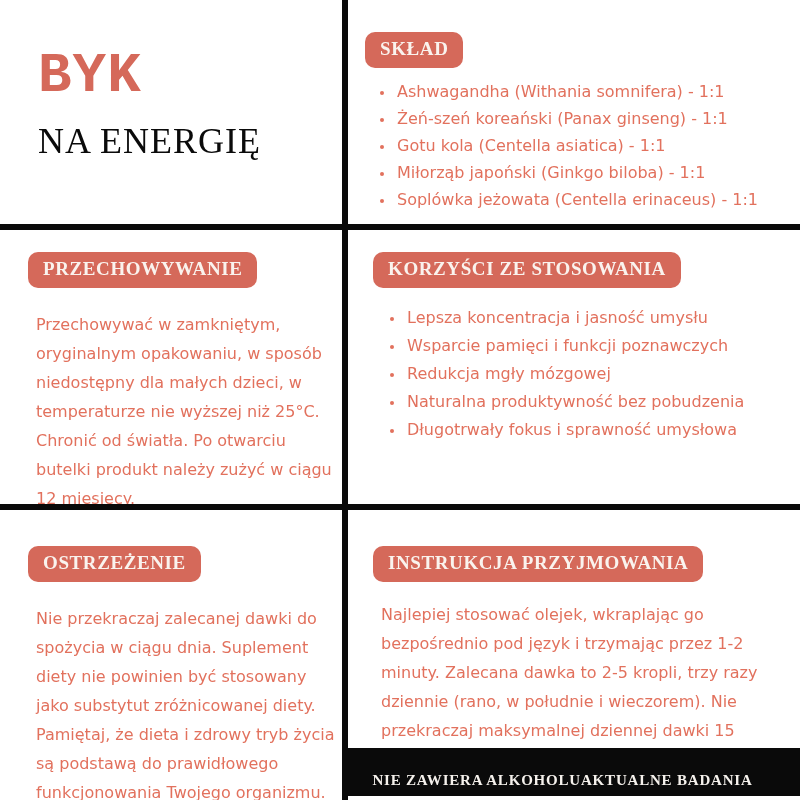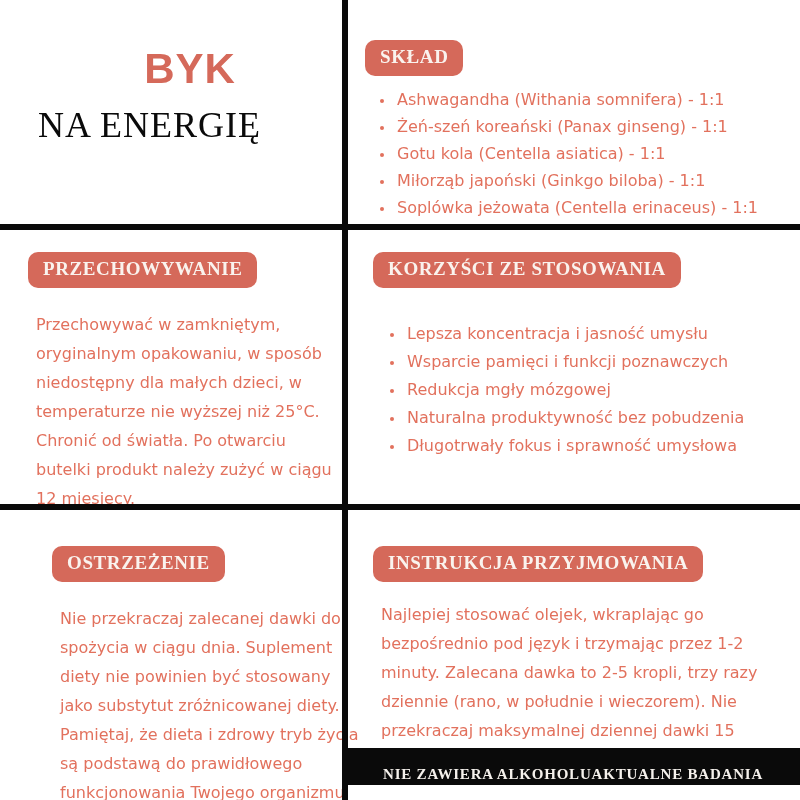--- a/index.html
+++ b/index.html
@@ -24,27 +24,26 @@
     background: var(--ink, #0a0a0a);
   }
   .hline.h1 { top: 224px; }
   .hline.h2 { top: 504px; }
 
   .cell { position: absolute; box-sizing: border-box; }
 
   
   .cell-title { left: 0; top: 0; width: 342px; height: 224px; padding: 46px 0 0 38px; }
   .brand {
-    font-family: Liberation Sans, sans-serif;
+    font-family: Liberation Mono, monospace;
     font-weight: bold;
-    font-size: 42px;
+    font-size: 56px;
     line-height: 1.1;
     color: var(--accent, #d5695a);
     letter-spacing: 1px;
-    text-align: center;
   }
   .subtitle {
     font-family: "Liberation Serif", serif;
     font-weight: normal;
     font-size: 36px;
     line-height: 1.1;
     margin-top: 14px;
     color: var(--ink, #0a0a0a);
     letter-spacing: 1px;
   }
@@ -57,57 +56,57 @@
     font-family: "Liberation Serif", serif;
     font-weight: bold;
     font-size: 19px;
     letter-spacing: 0.6px;
     padding: 6px 15px 8px 15px;
     border-radius: 10px;
     white-space: nowrap;
   }
 
   
-  .cell-sklad   { left: 348px; top: 16px;     width: 452px; height: 224px; padding: 24px 0 0 17px; }
+  .cell-sklad   { left: 348px; top: 8px;     width: 452px; height: 224px; padding: 24px 0 0 17px; }
   .cell-przech  { left: 0;     top: 230px; width: 342px; height: 280px; padding: 22px 0 0 28px; }
   .cell-korz    { left: 348px; top: 230px; width: 452px; height: 306px; padding: 22px 0 0 25px; }
-  .cell-ostrz   { left: 0;     top: 510px; width: 342px; height: 290px; padding: 36px 0 0 28px; margin-left: 24px; }
+  .cell-ostrz   { left: 0;     top: 510px; width: 342px; height: 290px; padding: 36px 0 0 28px; }
   .cell-instr   { left: 348px; top: 510px; width: 452px; height: 206px; padding: 36px 0 0 25px; }
 
   .list {
     list-style: disc;
     margin: 10px 0 0 0;
     padding-left: 30px;
     color: var(--body_text, #e0705c);
     font-size: 16px;
   }
   .list li { line-height: 27px; padding-left: 2px; }
   .list li::marker { color: var(--body_text, #e0705c); font-size: 13px; }
-  .cell-korz .list { margin-top: 32px; padding-left: 32px; }
+  .cell-korz .list { margin-top: 16px; padding-left: 32px; }
   .cell-korz .list li { line-height: 28px; }
 
   .para {
     margin: 22px 0 0 8px;
     color: var(--body_text, #e0705c);
     font-size: 16px;
     line-height: 29px;
   }
   .cell-przech .para { width: 296px; }
   .cell-ostrz  .para { width: 300px; }
   .cell-instr  .para { width: 402px; margin-top: 18px; }
 
   
   .footer {
     position: absolute;
     left: 348px; top: 748px;
-    width: 452px; height: 37px;
+    width: 452px; height: 48px;
     background: var(--ink, #0a0a0a);
     display: flex;
     align-items: center;
-    justify-content: space-between;
+    justify-content: center;
     padding: 16px 58px 0 35px;
     box-sizing: border-box;
   }
   .footer span {
     font-family: "Liberation Serif", serif;
     font-weight: bold;
     font-size: 15px;
     letter-spacing: 0.8px;
     color: #f5f1ec;
     white-space: nowrap;

